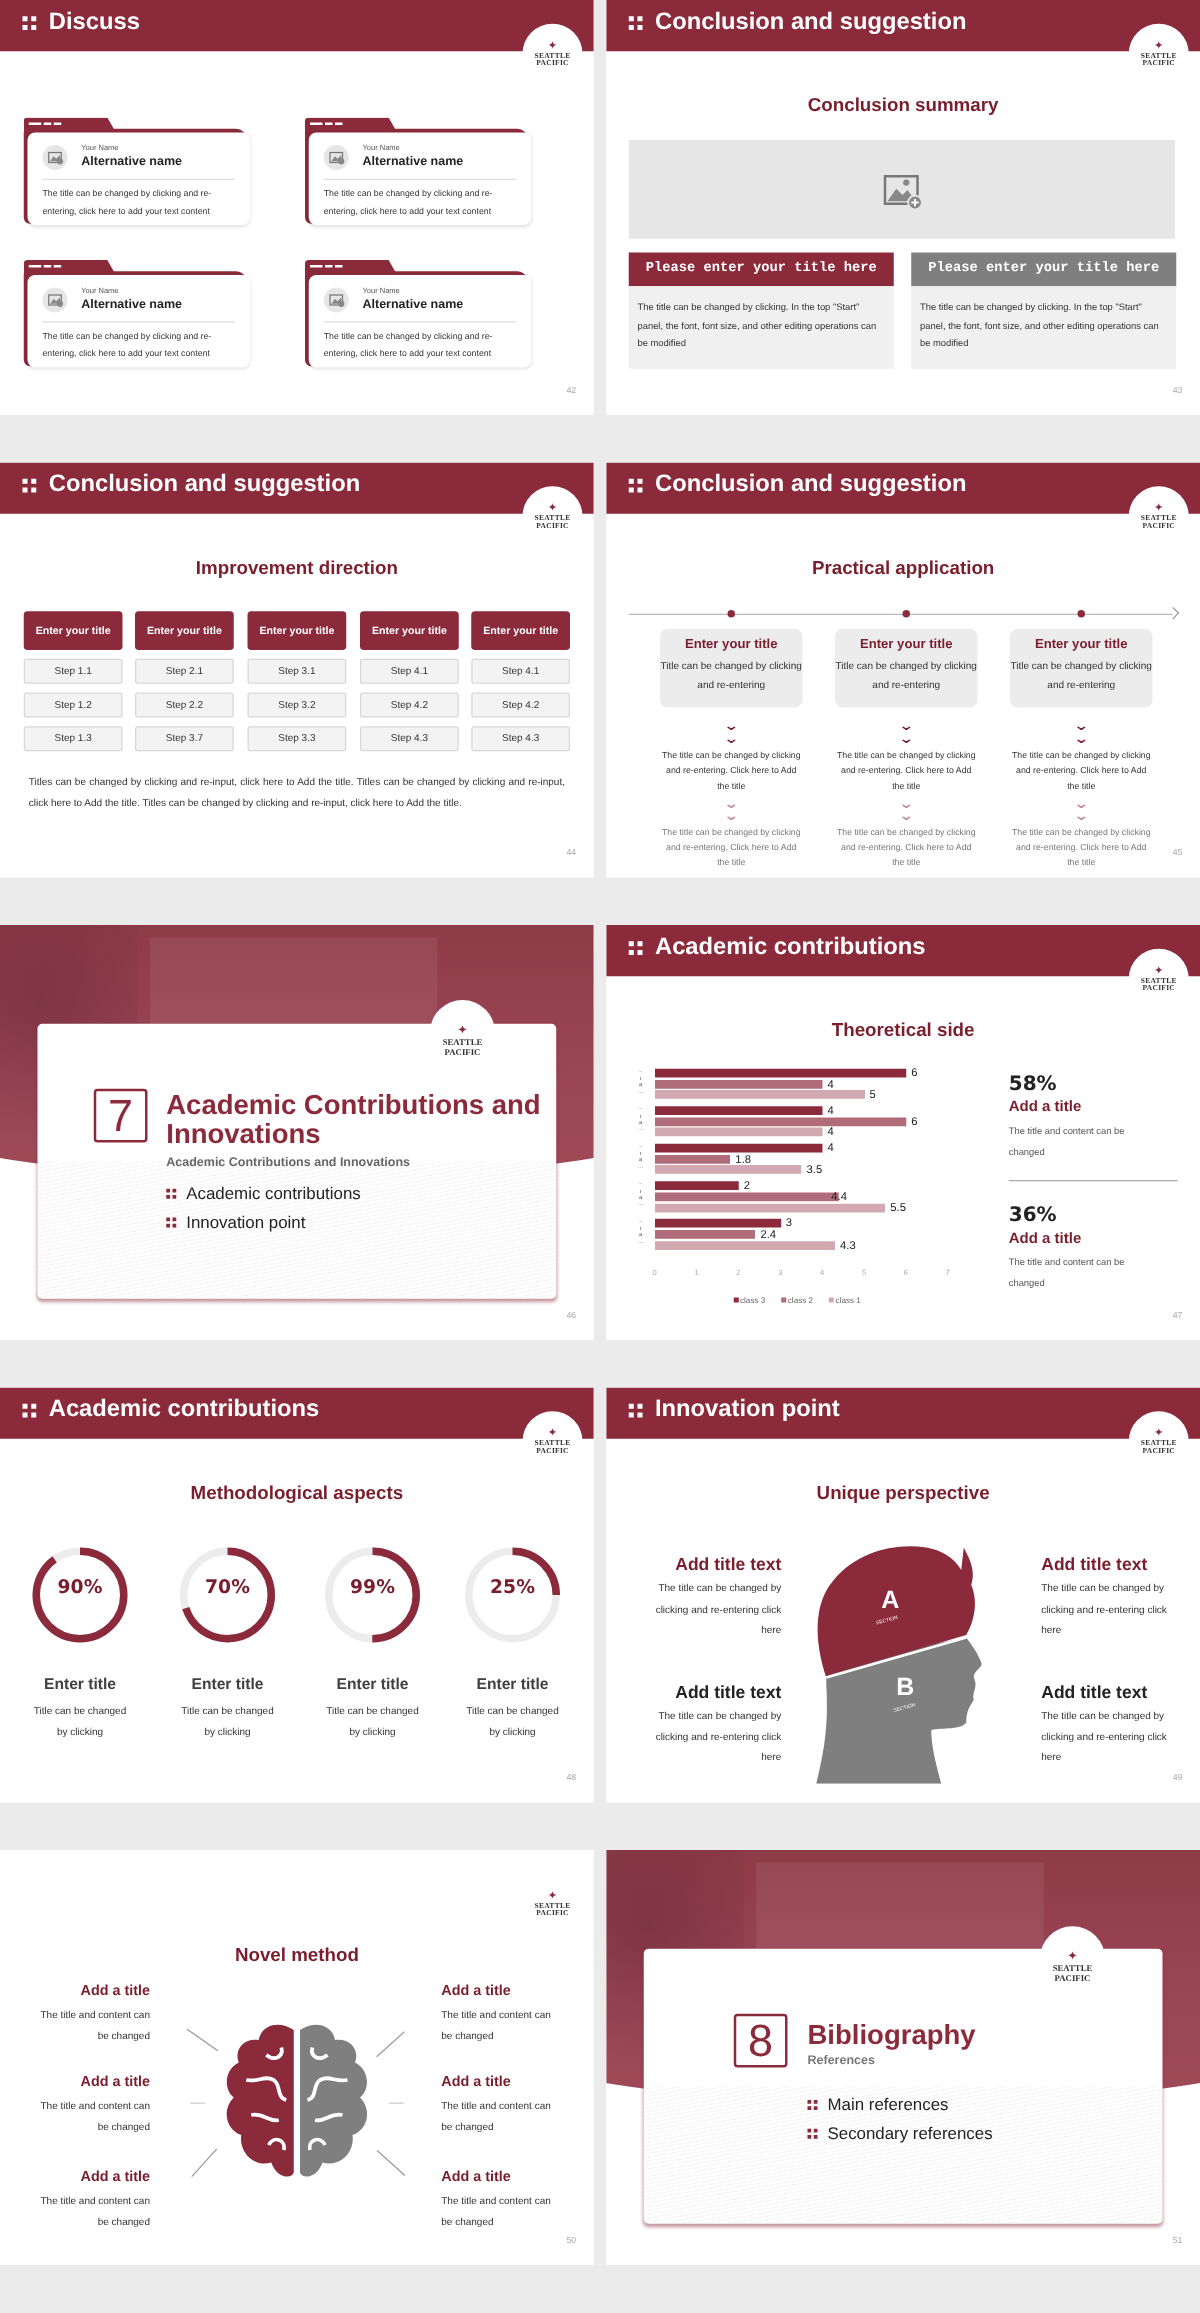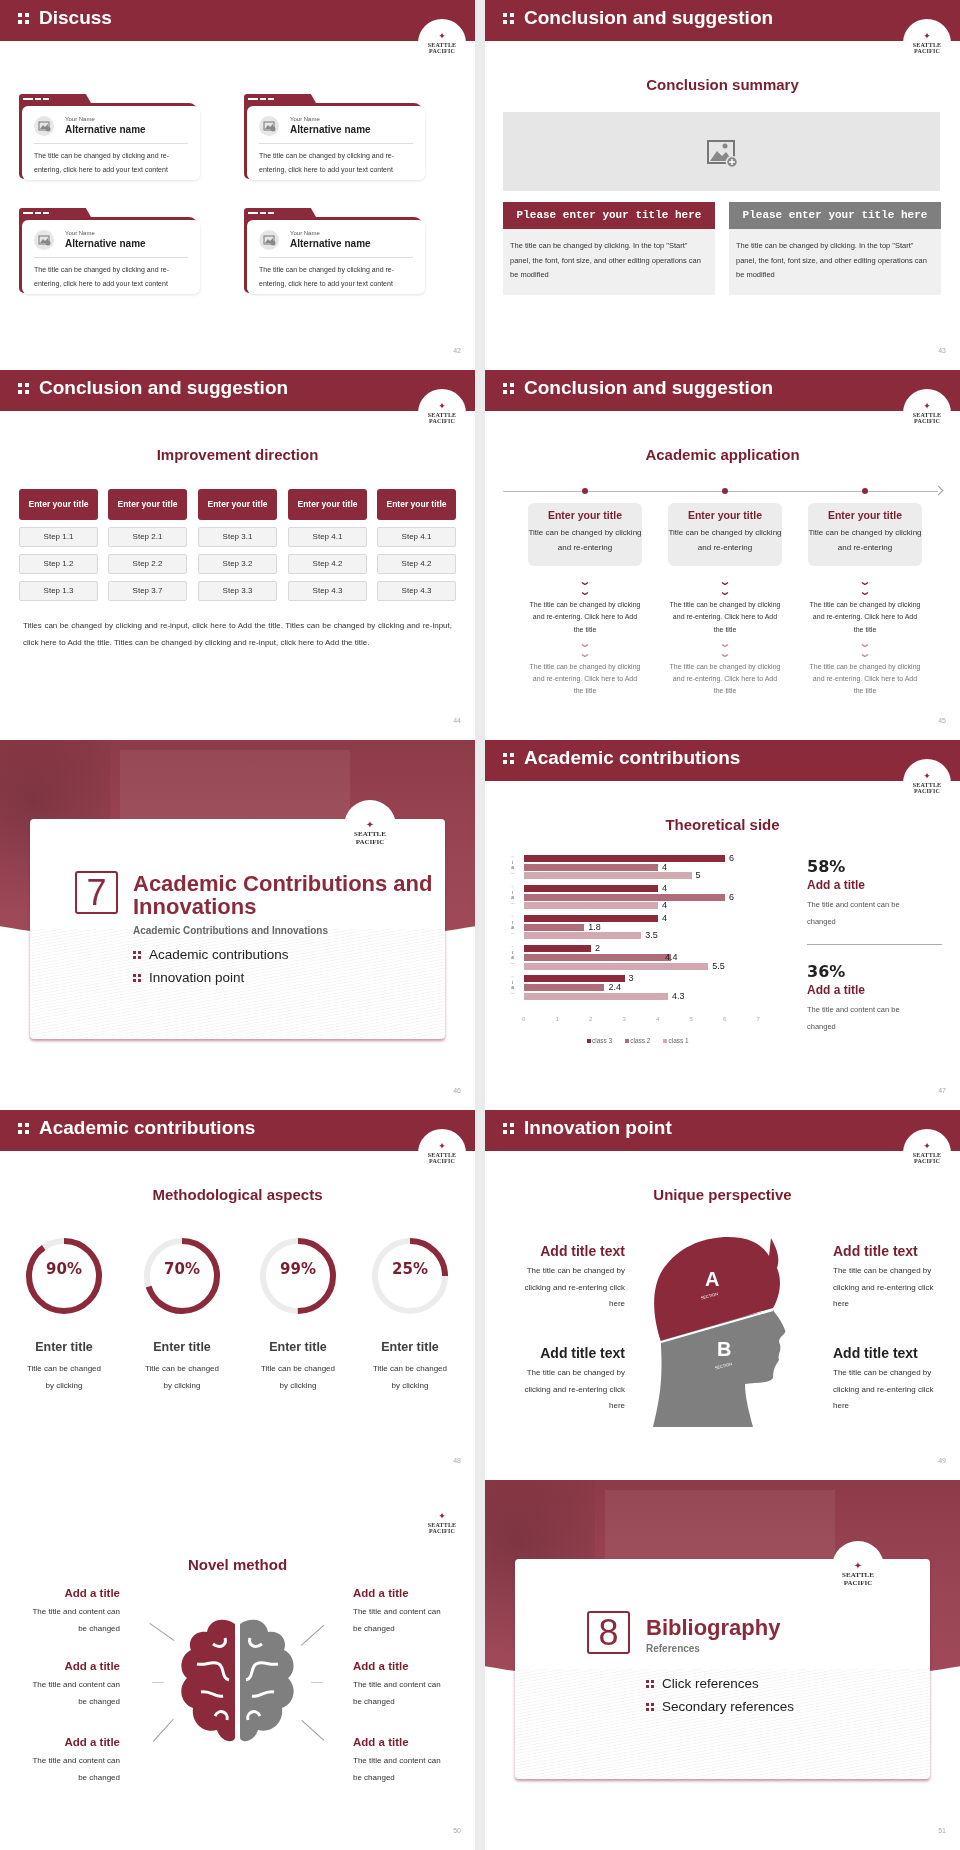--- a/index.html
+++ b/index.html
@@ -1,18 +1,18 @@
 <!DOCTYPE html>
 <html><head>
 <meta charset="utf-8">
 <style>
   * { box-sizing: border-box; margin: 0; padding: 0; }
   html, body { width: 960px; height: 1850px; background: #ebebeb; overflow: hidden; }
   body { font-family: "Liberation Sans", "DejaVu Sans", sans-serif; color: #333; position: relative; }
-  .slide { position: absolute; width: 475px; height: 370px; background: #fff; overflow: hidden; }
+  .slide { position: absolute; width: 475px; height: 332px; background: #fff; overflow: hidden; }
   .s0 { left: 0; top: 0; } .s1 { left: 485px; top: 0; }
   .s2 { left: 0; top: 370px; } .s3 { left: 485px; top: 370px; }
   .s4 { left: 0; top: 740px; } .s5 { left: 485px; top: 740px; }
   .s6 { left: 0; top: 1110px; } .s7 { left: 485px; top: 1110px; }
   .s8 { left: 0; top: 1480px; } .s9 { left: 485px; top: 1480px; }
 
   .hdr { position: absolute; left: 0; top: 0; width: 100%; height: 41px; background: #8b2a3a; }
   .hdr-title { position: absolute; left: 18px; top: 7px; color: #fff; font-weight: bold; font-size: 19px; display: flex; align-items: center; gap: 8px; }
   .dots { display: inline-grid; grid-template-columns: 4px 4px; gap: 3px; margin-right: 2px; }
   .dots i { width: 4px; height: 4px; background: #fff; display: block; }
@@ -316,21 +316,21 @@
           <i></i>
           <i></i>
         </span>
         <span>Conclusion and suggestion</span>
       </div>
   </div>
   <div class="logo">
       <span class="bird">✦</span>
       <span class="name">SEATTLE PACIFIC</span>
     </div>
-  <div class="sub-title">Academic application</div>
+  <div class="sub-title">Practical application</div>
   <div class="tl"></div>
   <div class="tl-arrow"></div>
   <div class="tl-dot" style="left:97px"></div>
   <div class="tl-dot" style="left:237px"></div>
   <div class="tl-dot" style="left:377px"></div>
   <div class="pcol" style="left:43px">
     <div class="box">
         <div class="bt">Enter your title</div>
         <div class="bd">Title can be changed by clicking and re-entering</div>
       </div>
@@ -639,21 +639,21 @@
   <div class="stitle" style="left:161px;top:136px">Bibliography</div>
   <div class="ssub" style="left:161px;top:163px;font-weight:bold;color:#777">References</div>
   <div class="slist" style="left:161px;top:192px">
     <div>
         <span class="dots red">
           <i></i>
           <i></i>
           <i></i>
           <i></i>
         </span>
-        <span>Click references</span>
+        <span>Main references</span>
       </div>
     <div>
         <span class="dots red">
           <i></i>
           <i></i>
           <i></i>
           <i></i>
         </span>
         <span>Secondary references</span>
       </div>

